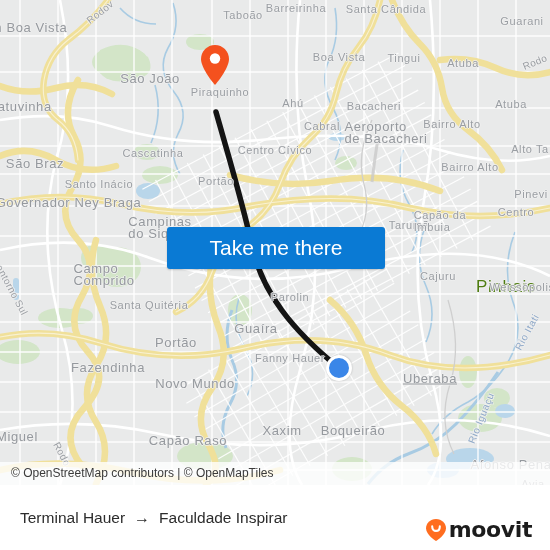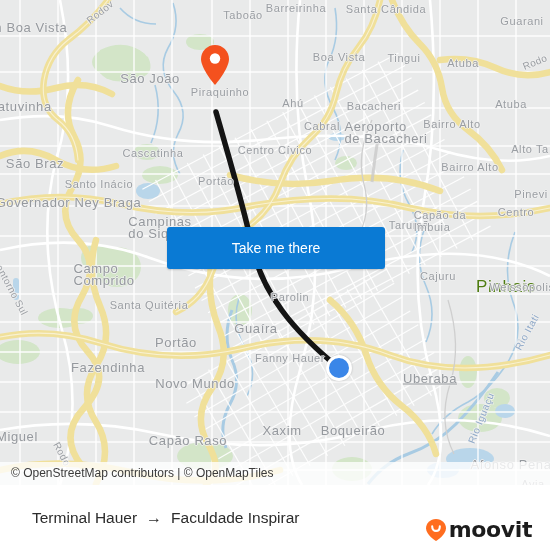--- a/index.html
+++ b/index.html
@@ -89,21 +89,21 @@
     position: absolute;
     left: 167px;
     top: 227px;
     width: 218px;
     height: 42px;
     background: #0a7ad4;
     border: none;
     border-radius: 3px;
     color: #ffffff;
     font-family: "Liberation Sans", sans-serif;
-    font-size: 14px;
+    font-size: 21px;
     line-height: 42px;
     text-align: center;
     cursor: pointer;
     padding: 0;
     box-shadow: 0 1px 2px rgba(0,0,0,.18);
   }
 
   
   #attribution {
     position: absolute;
@@ -125,21 +125,21 @@
   #footer {
     position: absolute;
     left: 0;
     top: 485px;
     width: 550px;
     height: 65px;
     background: #ffffff;
     display: flex;
     align-items: center;
     justify-content: space-between;
-    padding: 0 18px 0 32px;
+    padding: 0 18px 0 20px;
     box-sizing: border-box;
   }
   #route-summary {
     display: flex;
     align-items: center;
     font-size: 15.5px;
     color: #2c2c2c;
     white-space: nowrap;
   }
   #route-arrow {

